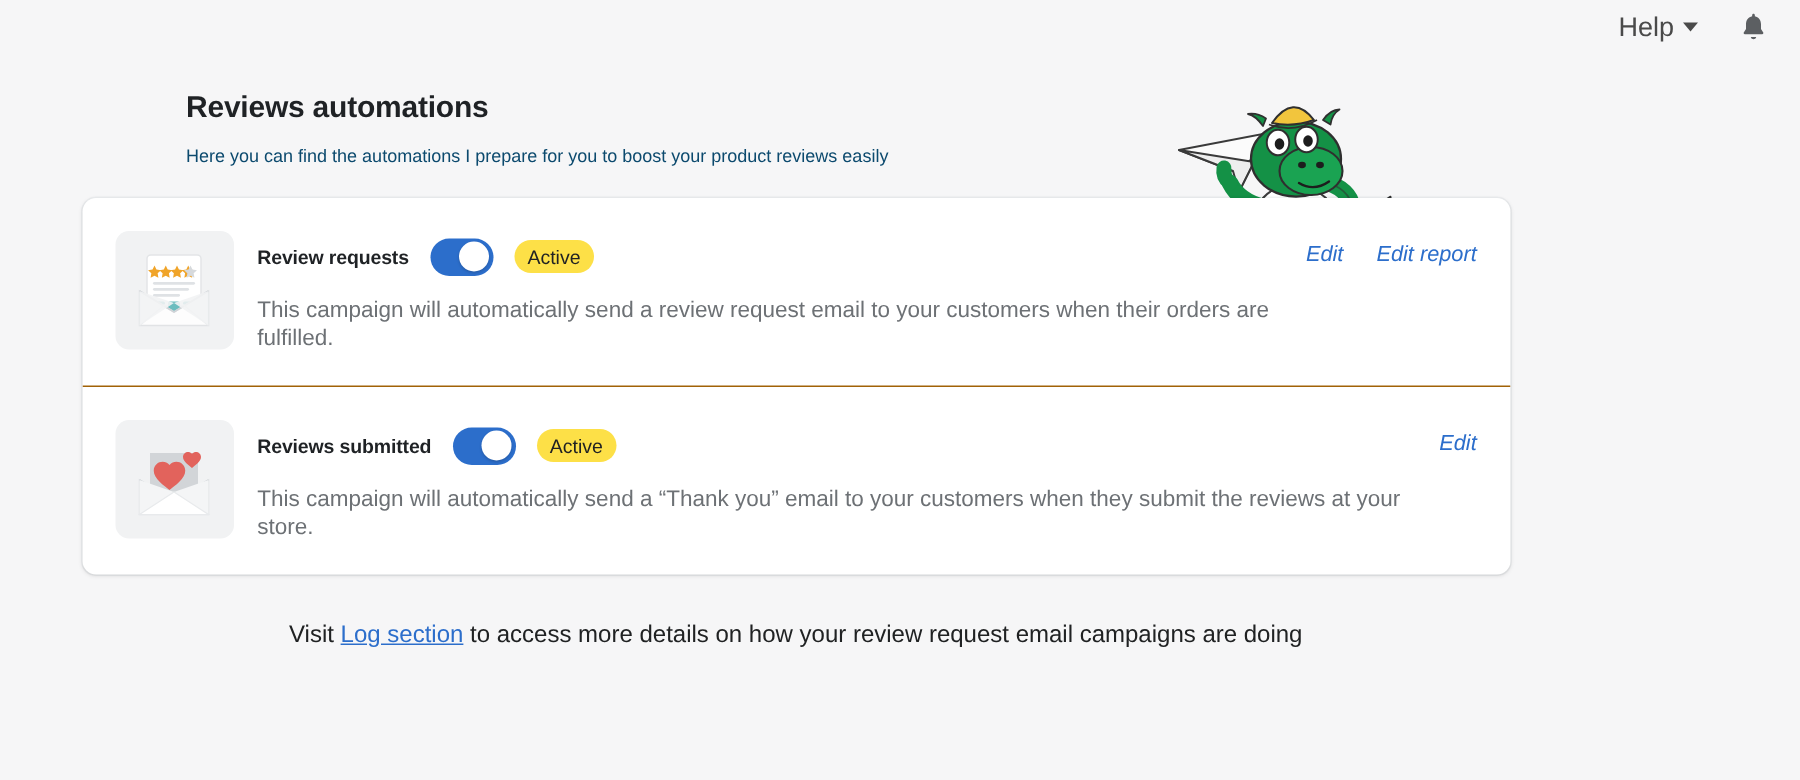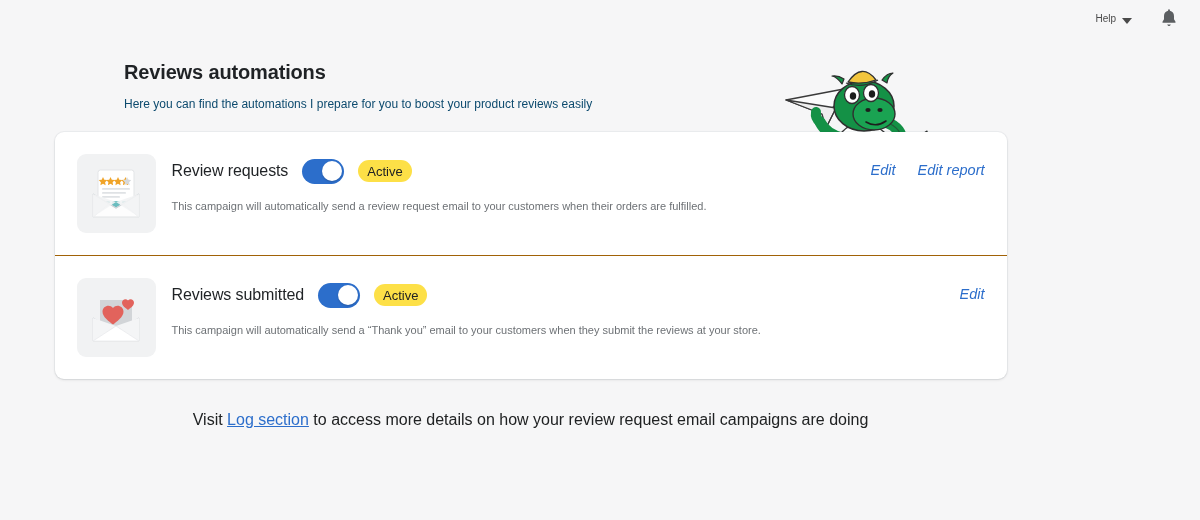--- a/index.html
+++ b/index.html
@@ -19,23 +19,23 @@
   .topbar {
     height: 36px;
     display: flex;
     align-items: center;
     justify-content: flex-end;
     padding: 0 18px 0 0;
     gap: 22px;
   }
   .help-menu {
     display: flex;
-    align-items: flex-end;
+    align-items: center;
     gap: 6px;
-    font-size: 10px;
+    font-size: 18px;
     color: #4a4a4a;
     cursor: pointer;
     padding: 4px 2px;
   }
   .caret {
     width: 0; height: 0;
     border-left: 5px solid transparent;
     border-right: 5px solid transparent;
     border-top: 6px solid #4a4a4a;
     display: block;
@@ -113,22 +113,22 @@
 
   .row-body { flex: 1 1 auto; min-width: 0; padding-top: 2px; }
 
   .row-headline {
     display: flex;
     align-items: center;
     gap: 14px;
     height: 30px;
   }
   .row-title {
-    font-size: 16px;
-    font-weight: 400;
+    font-size: 13px;
+    font-weight: 700;
     color: #1f2225;
     letter-spacing: -0.1px;
     white-space: nowrap;
   }
 
   
   .toggle {
     width: 42px;
     height: 25px;
     border-radius: 13px;
@@ -156,21 +156,21 @@
     border-radius: 11px;
     background: #fde047;
     color: #202223;
     font-size: 13px;
     line-height: 1;
     white-space: nowrap;
   }
 
   .row-desc {
     margin-top: 11px;
-    font-size: 11px;
+    font-size: 15px;
     color: #6d7175;
     line-height: 19px;
   }
 
   .row-actions {
     flex: 0 0 auto;
     display: flex;
     align-items: center;
     gap: 22px;
     height: 30px;

